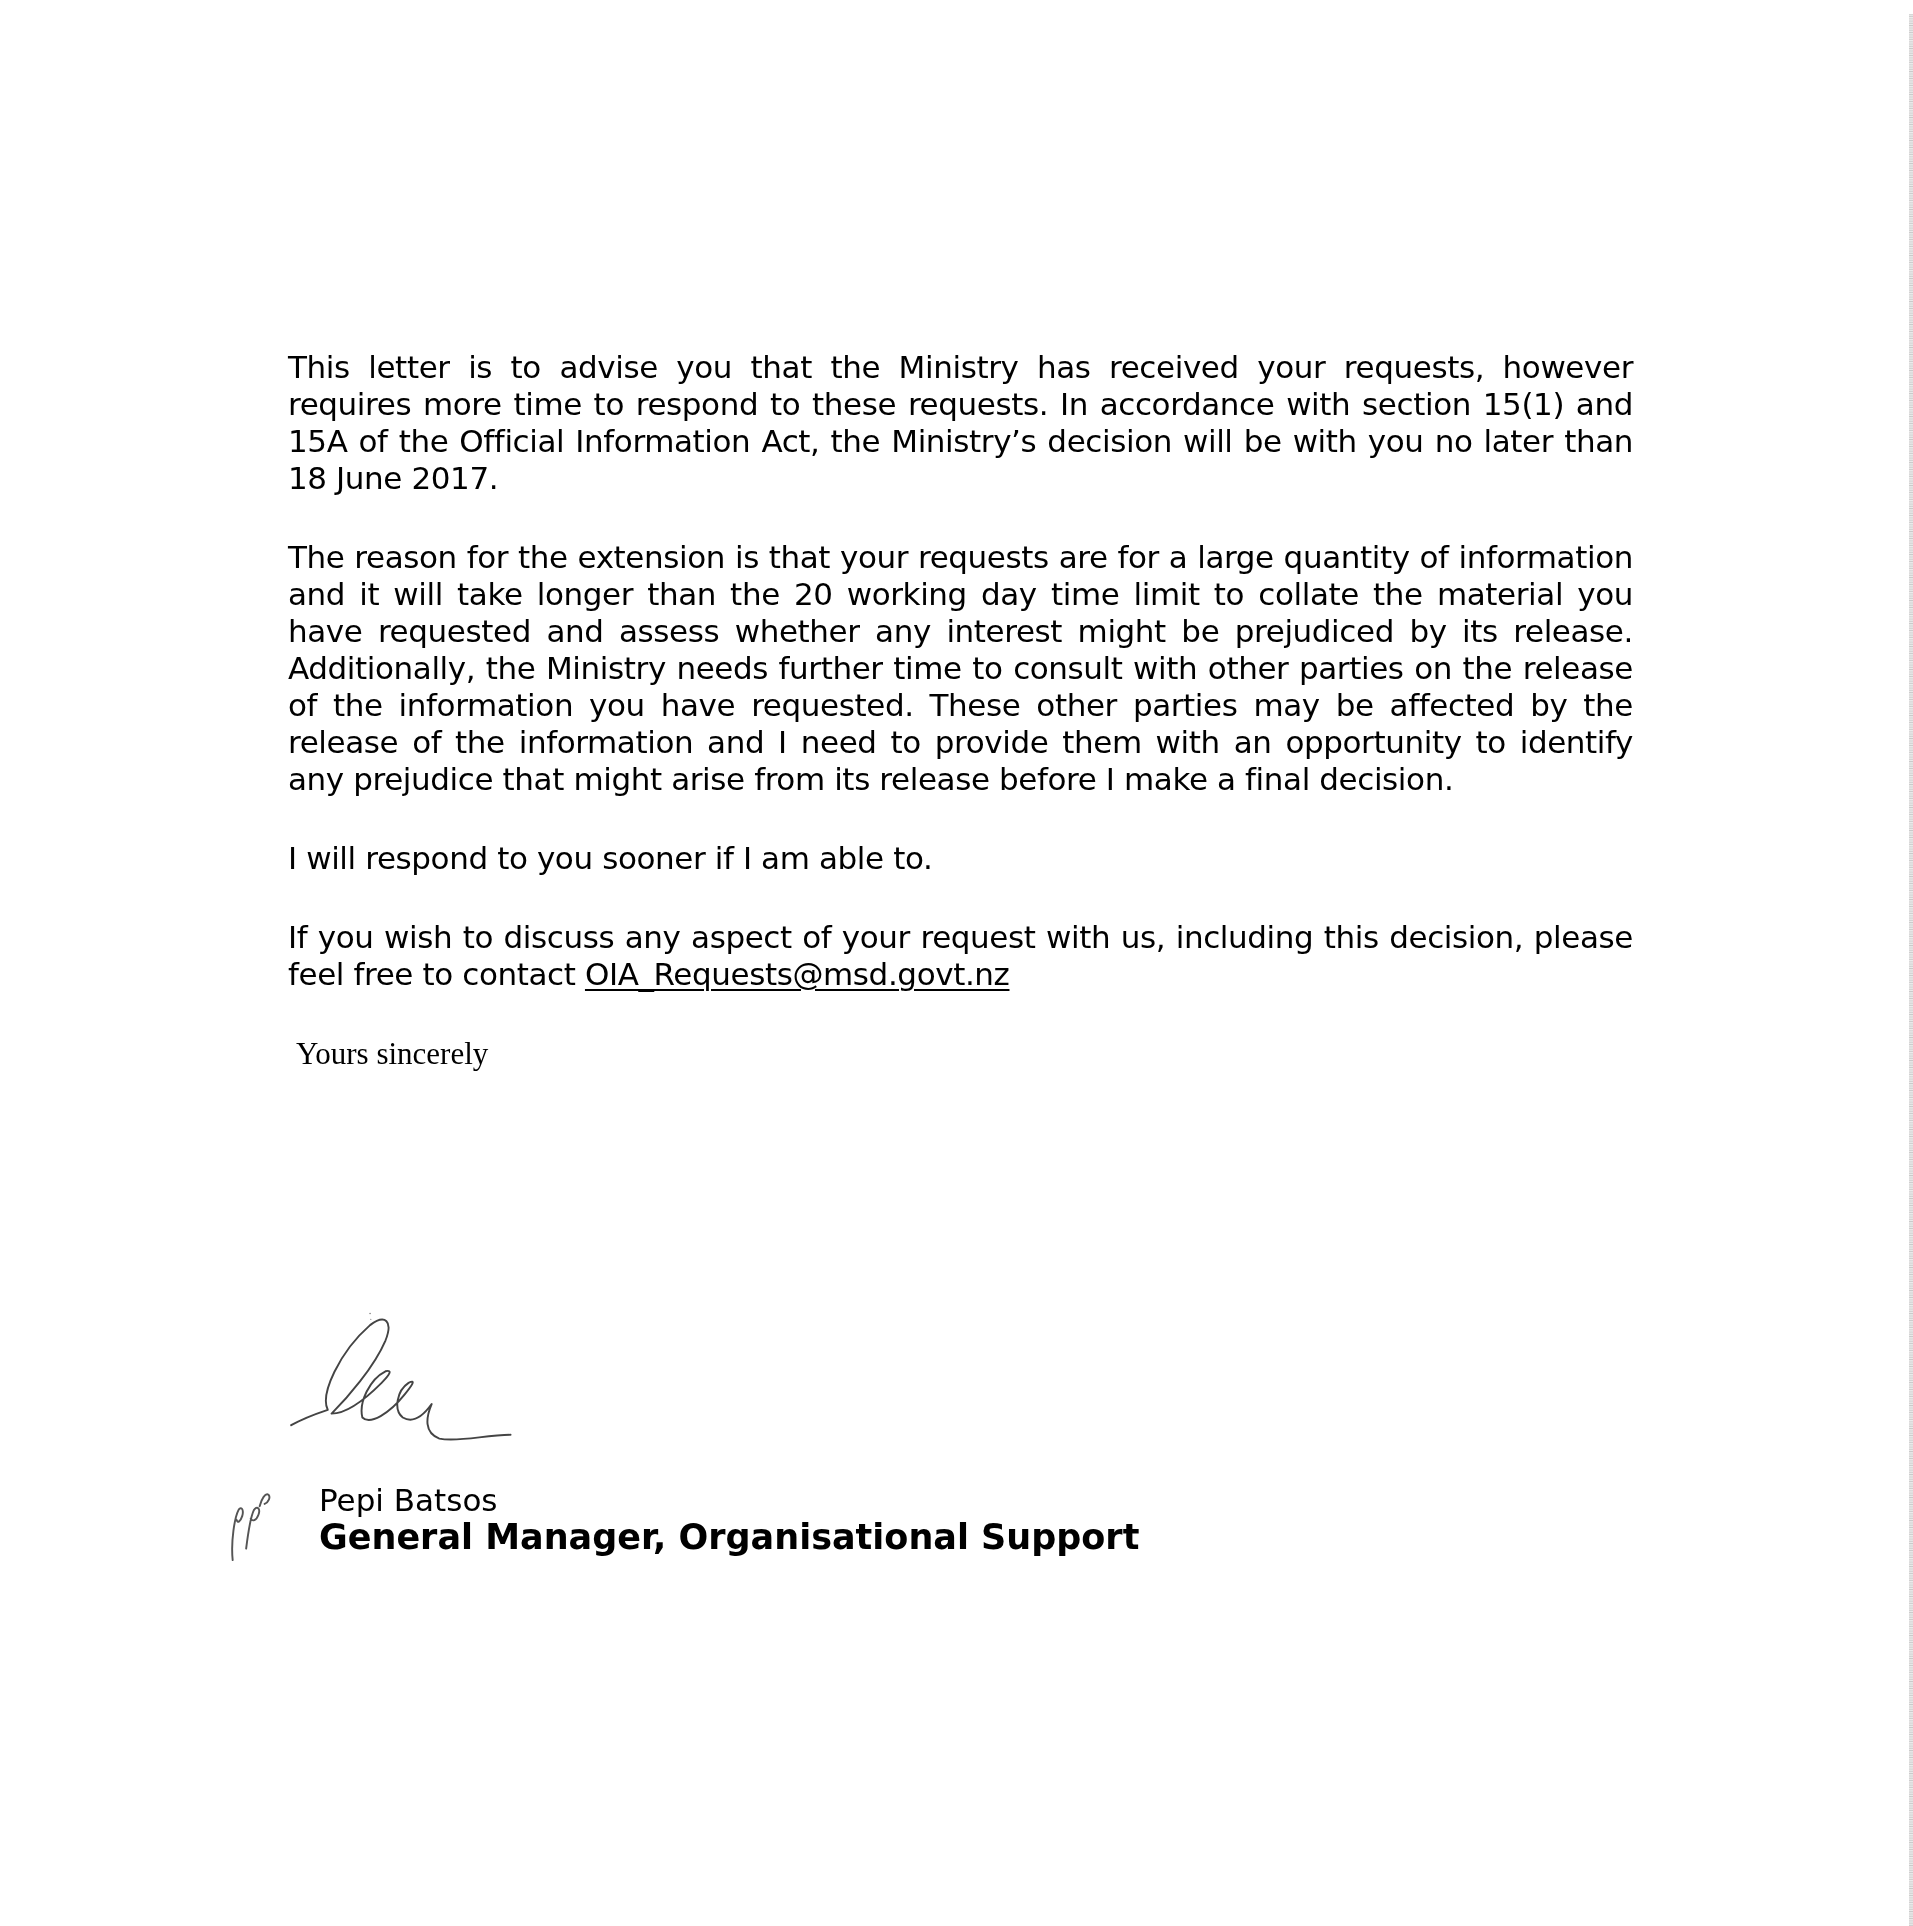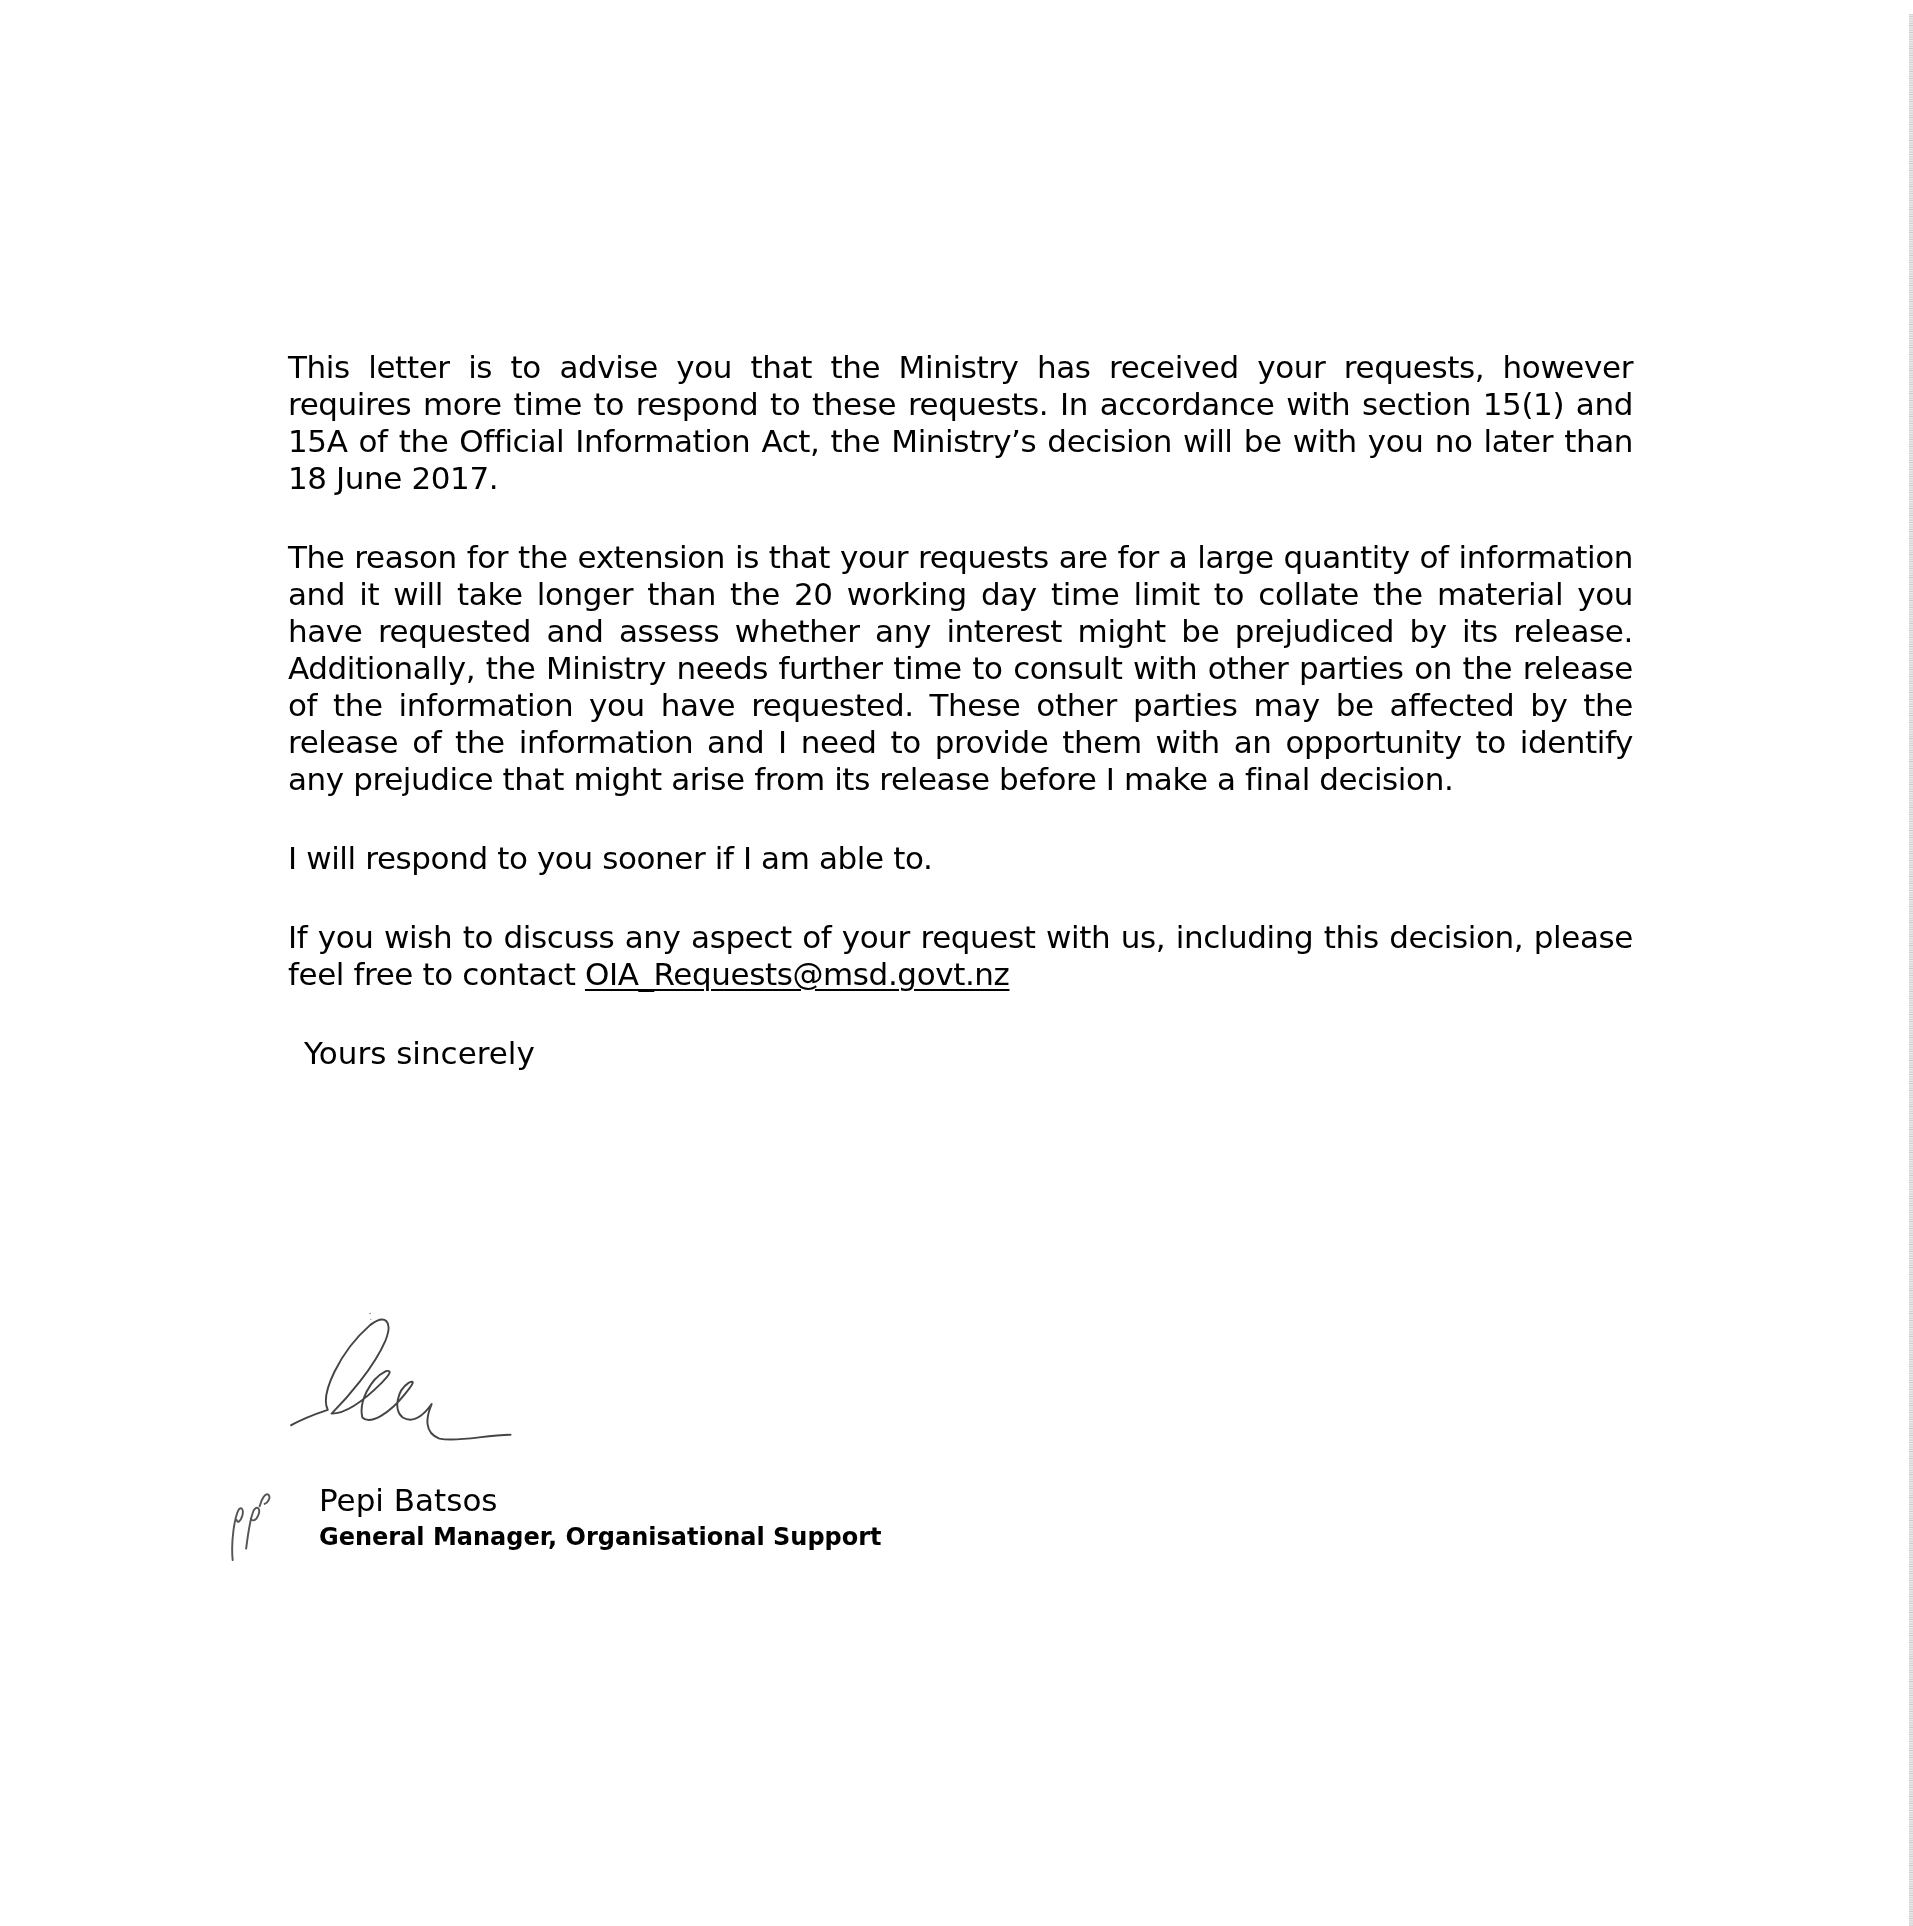--- a/index.html
+++ b/index.html
@@ -42,21 +42,22 @@
     }
     .link {
       text-decoration: underline;
       text-decoration-thickness: 2.3px;
       text-underline-offset: 3.9px;
       color: #000000;
     }
     .closing {
       font-size: 31px;
       line-height: 37px;
-      margin: 16px;
+      margin: 8px;
+      font-family: Liberation Serif, serif;
     }
     .signature {
       position: absolute;
       left: 270px;
       top: 1302px;
       width: 331px;
       height: 154px;
     }
     .pp-mark {
       position: absolute;
@@ -70,21 +71,21 @@
       left: 286px;
       top: 1482px;
       margin-left: 33px;
     }
     .signatory .name {
       font-size: 31px;
       line-height: 37px;
       margin: 0;
     }
     .signatory .title {
-      font-size: 24px;
+      font-size: 35px;
       line-height: 37px;
       font-weight: bold;
       margin: 0;
     }
   </style>
 </head>
 <body>
 
 <div class="scan-edge"></div>
 

